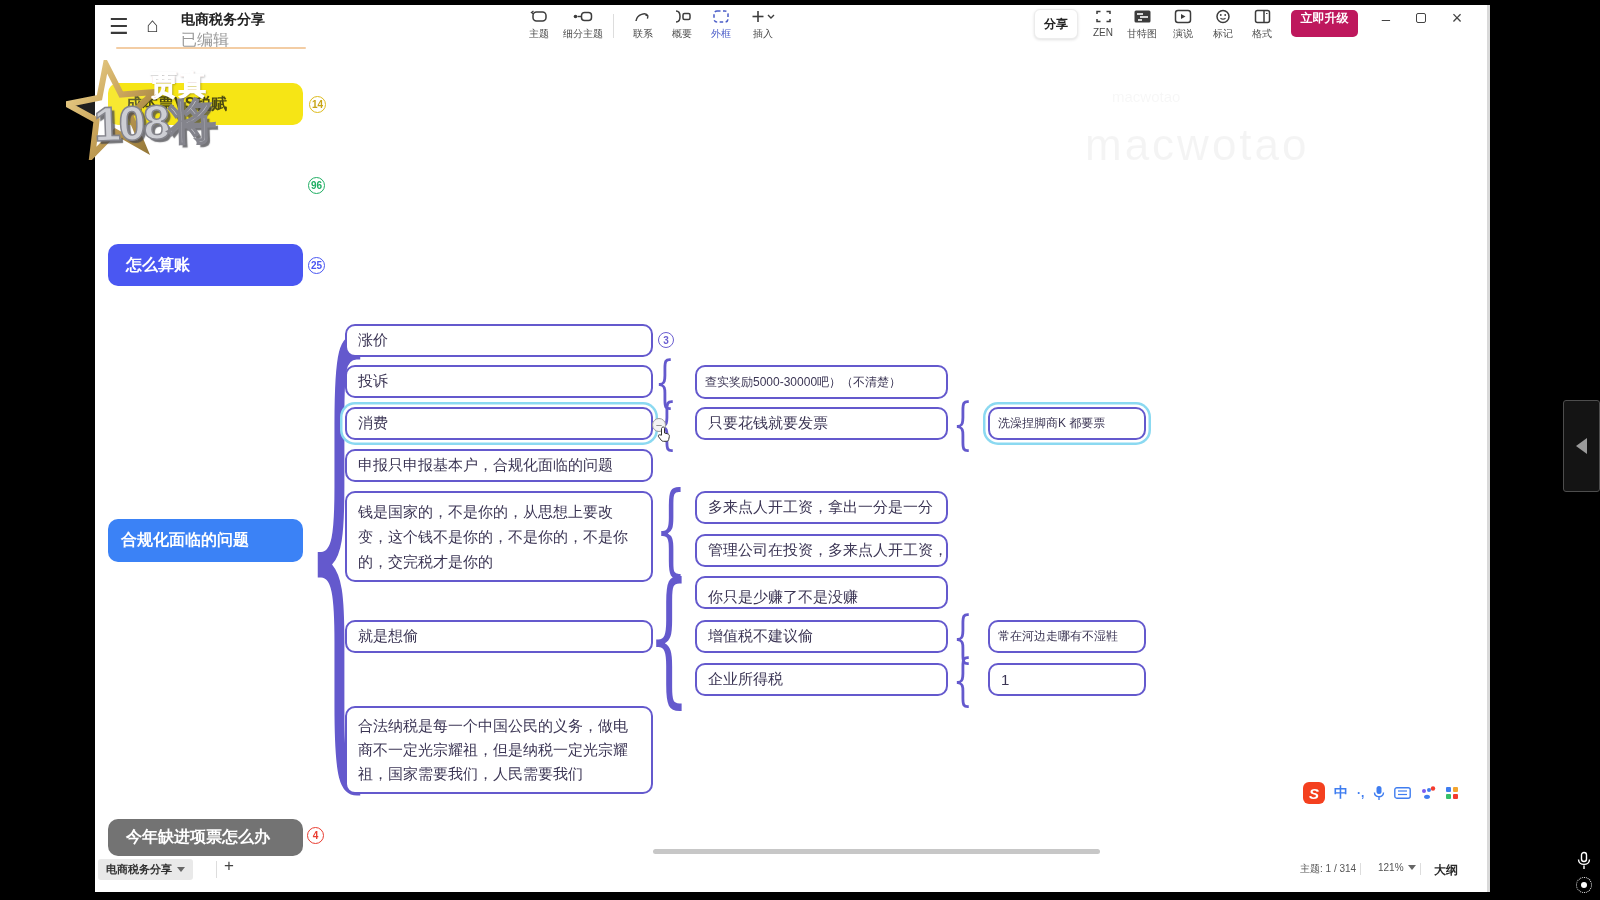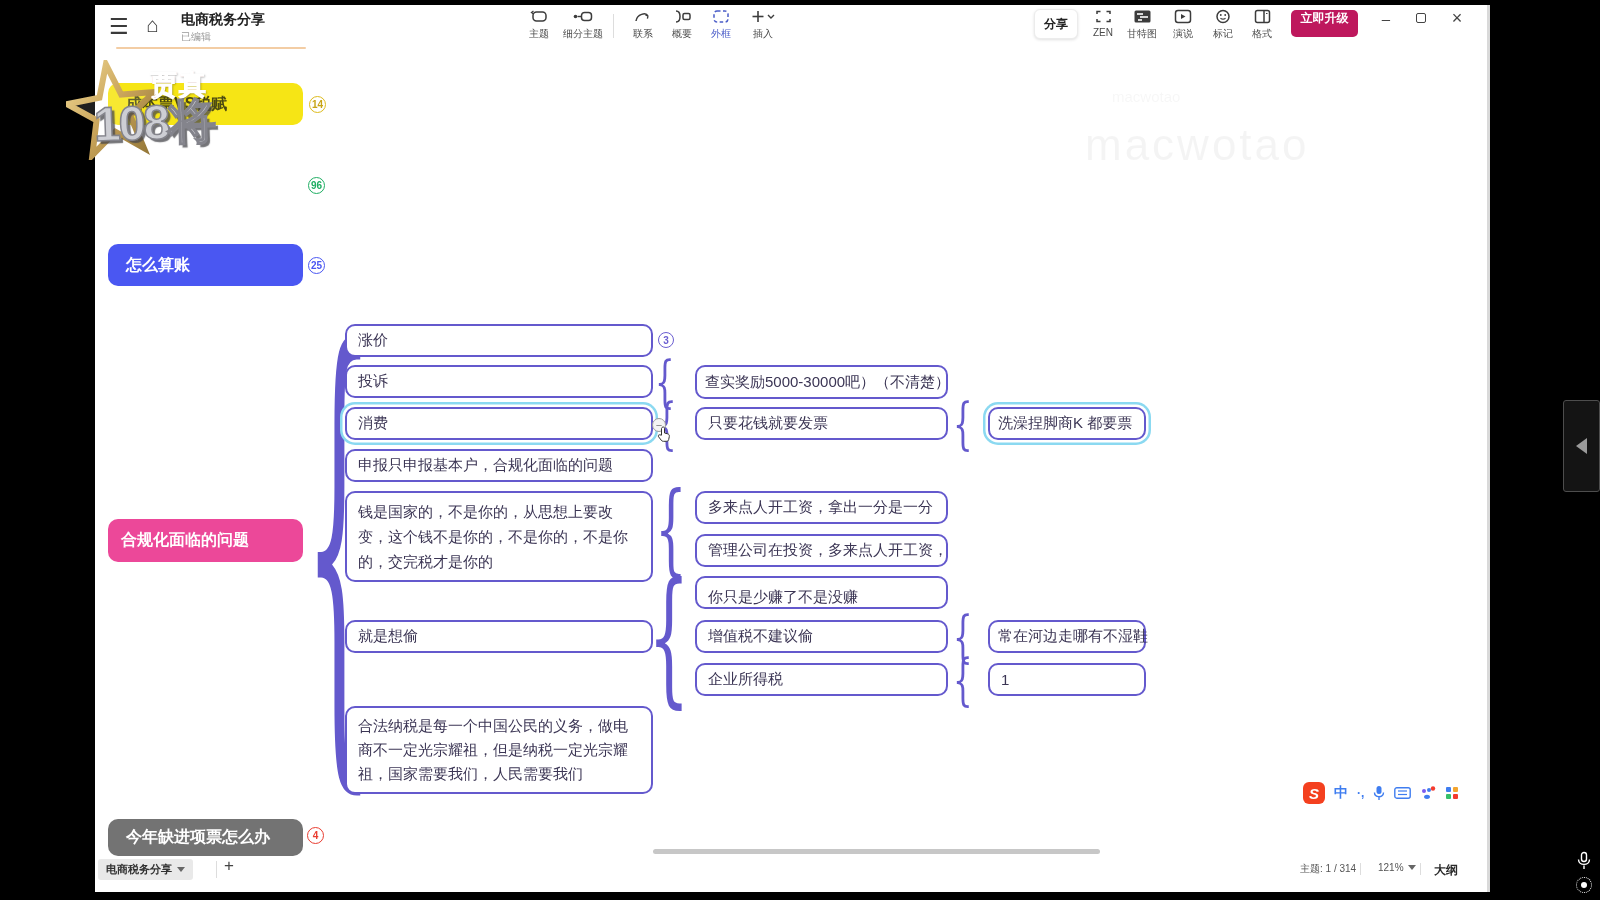--- a/index.html
+++ b/index.html
@@ -6,56 +6,56 @@
   *{box-sizing:border-box;font-family:"Liberation Sans",sans-serif;}
   #stage{position:relative;width:1600px;height:900px;background:#000;overflow:hidden;}
   #appwin{position:absolute;left:95px;top:5px;width:1392px;height:887px;background:#fff;}
   #winedge{position:absolute;left:1487px;top:5px;width:3px;height:887px;background:#d9d9d9;}
 
   
   .hicon{position:absolute;color:#3a3a3a;}
   #hamburger{left:109px;top:14px;font-size:22px;cursor:pointer;}
   #homeicon{left:146px;top:13px;font-size:21px;}
   #doc-title{position:absolute;left:181px;top:11px;font-size:14px;font-weight:bold;color:#222;}
-  #doc-status{position:absolute;left:181px;top:30px;font-size:10px;color:#999;}
+  #doc-status{position:absolute;left:181px;top:30px;font-size:16px;color:#999;}
   #title-underline{position:absolute;left:116px;top:47px;width:190px;height:2px;background:#f3cda4;border-radius:2px;}
 
   .tbtn{position:absolute;width:46px;top:9px;height:36px;display:flex;flex-direction:column;align-items:center;gap:3px;cursor:pointer;}
   .tbtn .lbl{font-size:10px;color:#4a4a4a;white-space:nowrap;}
   .tbtn svg{display:block;}
   .vdiv{position:absolute;width:1px;background:#ddd;}
 
   #share-btn{position:absolute;left:1034px;top:9px;width:44px;height:30px;background:#fff;border:1px solid #ececec;border-radius:6px;box-shadow:0 1px 3px rgba(0,0,0,.12);display:flex;align-items:center;justify-content:center;font-size:12px;font-weight:bold;color:#222;cursor:pointer;}
   #upgrade-btn{position:absolute;left:1291px;top:10px;width:67px;height:27px;background:#be185d;border-radius:5px;display:flex;align-items:flex-start;justify-content:center;font-size:12px;font-weight:bold;color:#fff;cursor:pointer;}
 
   .winctl{position:absolute;top:6px;width:28px;height:24px;display:flex;align-items:center;justify-content:center;color:#444;font-size:15px;cursor:pointer;}
   #wc-max .sq{width:10px;height:10px;border:1.4px solid #444;border-radius:2px;}
 
   
   .topic{position:absolute;width:195px;height:42px;border-radius:10px;display:flex;align-items:center;padding-left:18px;font-weight:bold;font-size:16px;cursor:pointer;}
   #t-yellow{left:108px;top:83px;background:#f6e515;color:#4c4a12;}
   #t-green{left:108px;top:163px;background:#1fd26f;color:#13382a;}
   #t-blue{left:108px;top:244px;background:#4a57f2;color:#fff;}
-  #t-root{left:108px;top:519px;background:#ec4899;color:#fff;height:43px;padding-left:13px;}
+  #t-root{left:108px;top:519px;background:#3b82f6;color:#fff;height:43px;padding-left:13px;}
   #t-red{left:108px;top:819px;background:#737373;color:#fff;height:37px;}
 
   .badge{position:absolute;width:17px;height:17px;border-radius:50%;background:#fff;border:1.6px solid;font-size:10px;font-weight:bold;display:flex;align-items:center;justify-content:center;cursor:pointer;}
   #bg-yellow{left:309px;top:96px;border-color:#ddbb1c;color:#c7a416;}
   #bg-green{left:308px;top:177px;border-color:#1fae63;color:#1fae63;}
   #bg-blue{left:308px;top:257px;border-color:#4a57f2;color:#4a57f2;}
   #bg-zhang{left:658px;top:332px;border-color:#6b5ed1;color:#6b5ed1;width:16px;height:16px;}
   #bg-red{left:307px;top:827px;border-color:#e93c30;color:#e93c30;}
 
   
   .box{position:absolute;background:#fff;border:2px solid#6459cd;border-radius:10px;height:33px;display:flex;align-items:center;padding:0 11px;font-size:15px;color:#3b3554;white-space:nowrap;cursor:pointer;}
   .c1{left:345px;width:308px;}
   .c2{left:695px;width:253px;}
   .c3{left:988px;width:158px;}
   .multi{height:auto;white-space:normal;line-height:25px;padding:6px 11px;}
-  .fs14{font-size:15px;padding:0 8px;}
+  .fs14{font-size:12px;padding:0 8px;}
   .selected{box-shadow:0 0 0 2.5px #fff,0 0 0 5px #8bd9f1;}
   #b-zhang{top:324px;} #b-tousu{top:365px;} #b-chashi{top:365px;height:34px;}
   #b-xiaofei{top:407px;} #b-zhiyao{top:407px;} #b-xizao{top:407px;}
   #b-shenbao{top:449px;}
   #b-qian{top:491px;line-height:25px;}
   #b-duolai{top:491px;} #b-guanli{top:534px;}
   #b-touqian{top:620px;} #b-nizhi{top:576px;align-items:flex-end;} #b-zengzhi{top:620px;} #b-changzai{top:620px;}
   #b-qiye{top:663px;} #b-one{top:663px;}
   #b-hefa{top:706px;line-height:24px;}
 

